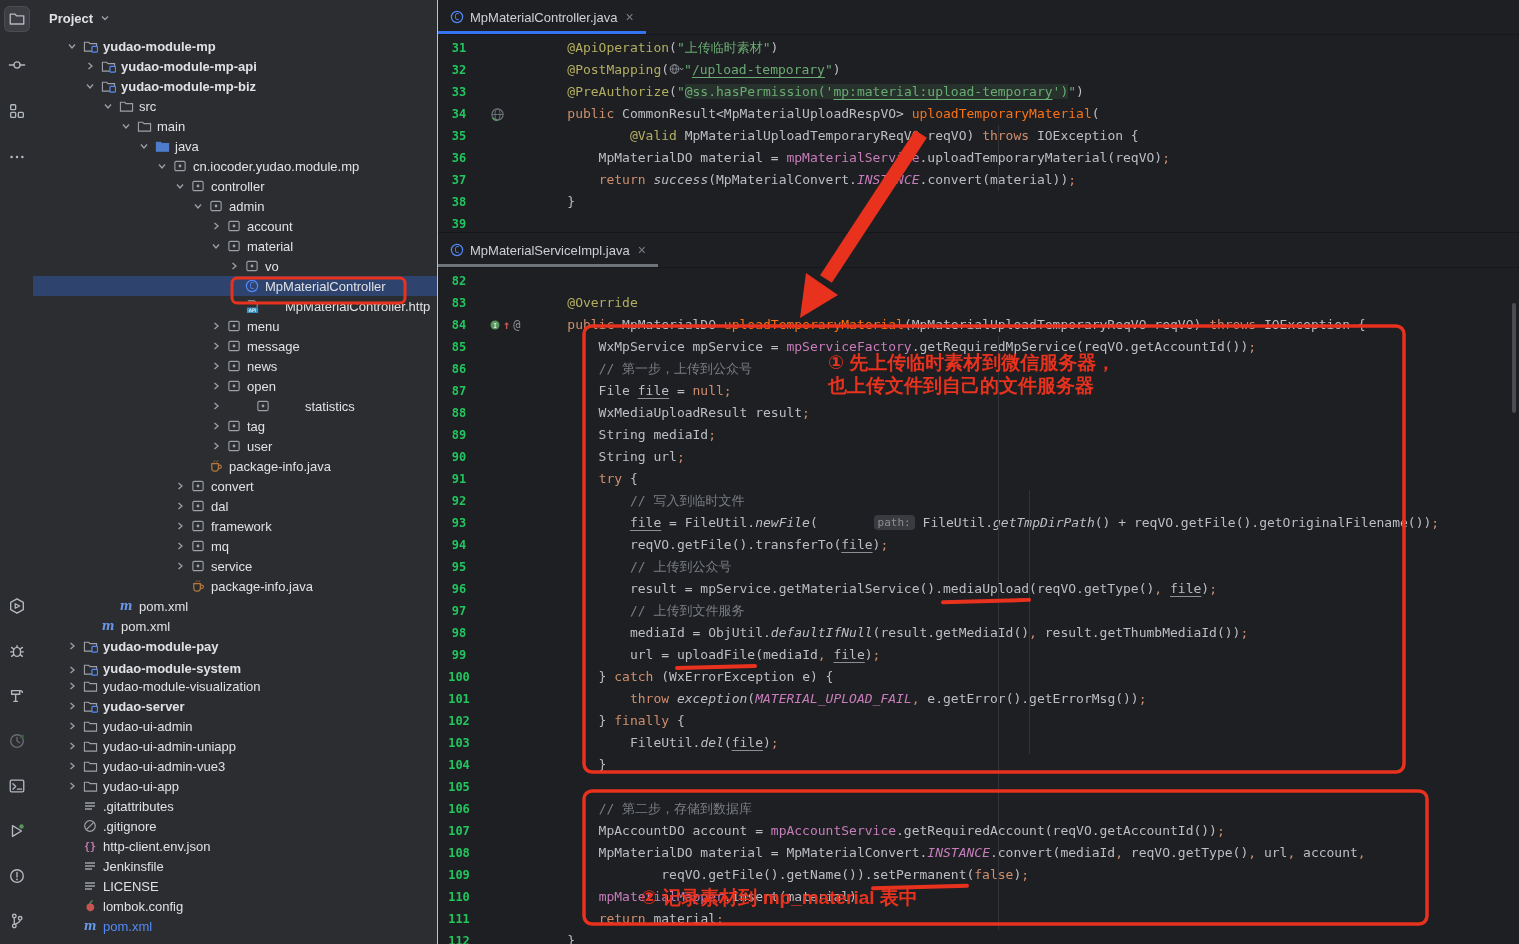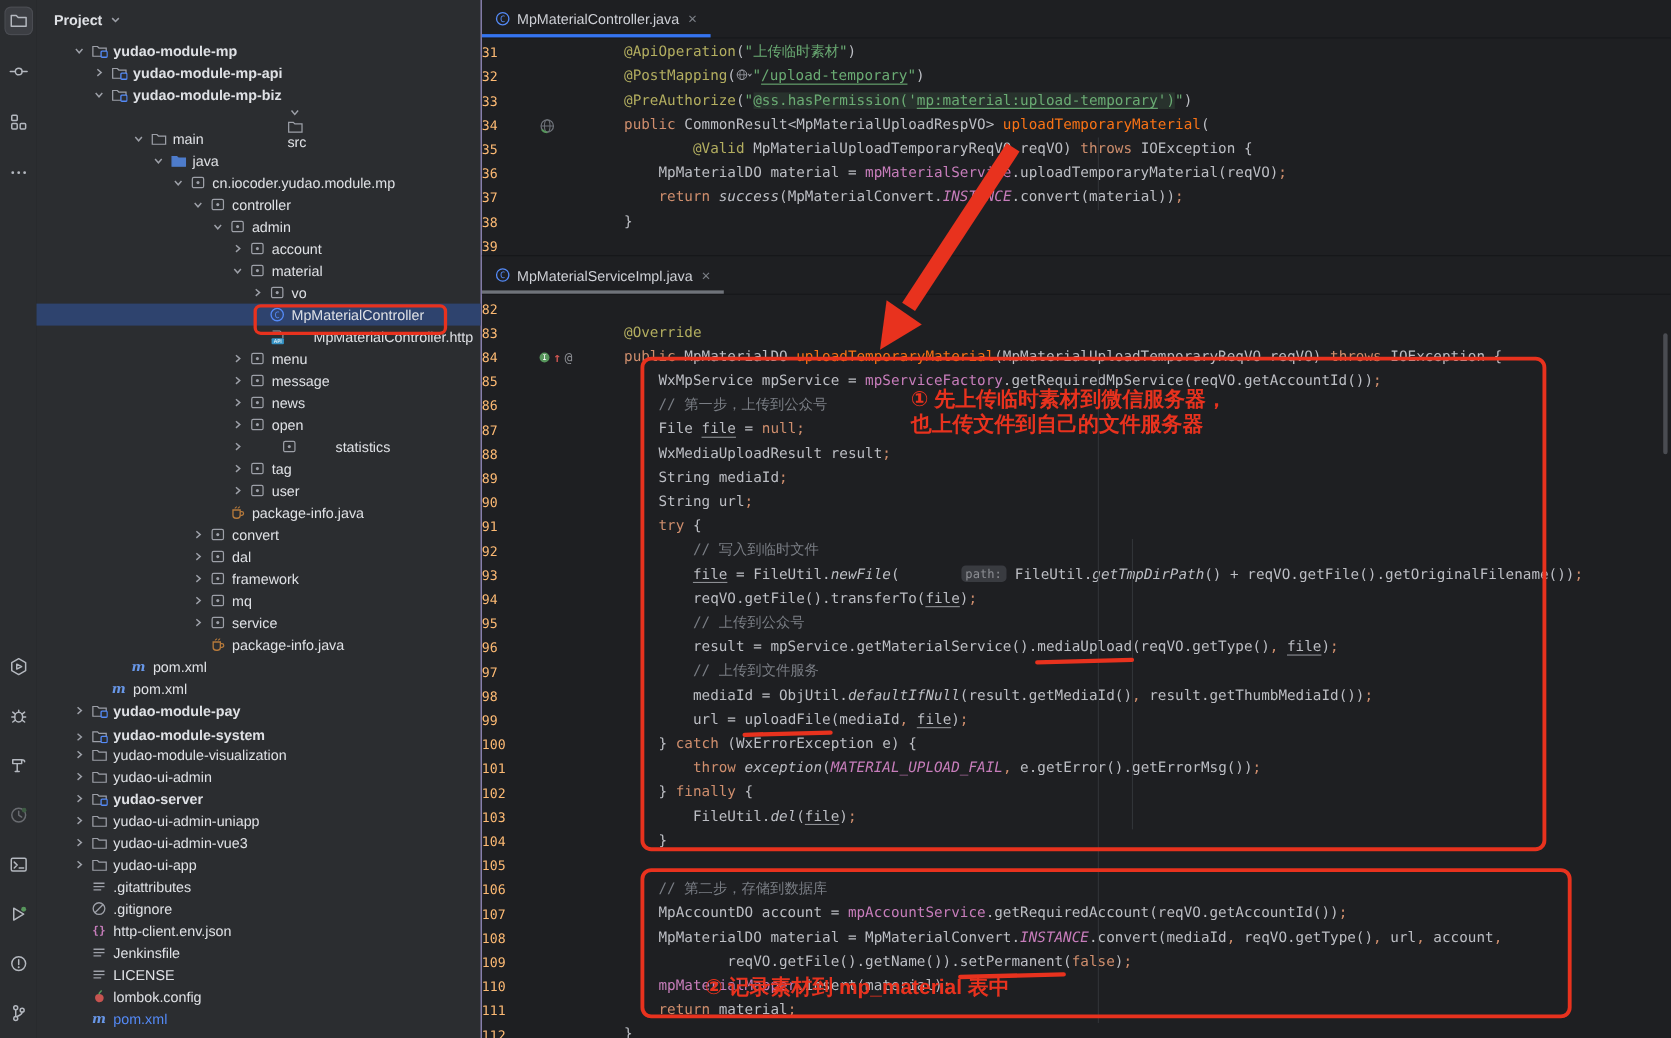--- a/index.html
+++ b/index.html
@@ -32,21 +32,21 @@
   #editor-top{top:0;height:232px;}
   #editor-bottom{top:232px;height:712px;border-top:1px solid #161719;}
   .tabbar{height:34px;display:flex;align-items:flex-end;border-bottom:1px solid #17181B;background:#1E1F22;}
   .tab{display:flex;align-items:center;gap:6px;height:34px;padding:0 12px;position:relative;color:#CED0D6;}
   .tab .underline{position:absolute;left:0;right:0;bottom:0;height:3px;}
   .tab.active-blue .underline{background:#3574F0;}
   .tab.active-gray .underline{background:#6F737A;}
   .tab-close{color:#7A7E85;font-size:14px;margin-left:2px;}
   .code{position:relative;padding-top:2px;font-family:"DejaVu Sans Mono","Liberation Mono",monospace;font-size:13px;}
   .cl{height:22px;display:flex;align-items:center;}
-  .ln{width:42px;flex:none;text-align:left;color:#fdba74;font-size:12px;padding-right:4px;}
+  .ln{width:42px;flex:none;text-align:center;color:#22c55e;font-size:12px;padding-right:4px;font-weight:bold;}
   .gi{width:46px;flex:none;display:flex;align-items:center;padding-left:6px;gap:3px;}
   .cl pre{margin:0;white-space:pre;font:13px/22px "DejaVu Sans Mono","Liberation Mono",monospace;}
   .guide{position:absolute;width:1px;background:#313438;}
   
   .d{color:#BCBEC4}.k{color:#CF8E6D}.a{color:#B3AE60}.s{color:#6AAB73}
   .su{color:#6AAB73;text-decoration:underline;text-underline-offset:3px;}
   .c{color:#7A7E85}.f{color:#C77DBB}.ct{color:#C77DBB;font-style:italic}
   .m{color:#f97316}.sm{color:#BCBEC4;font-style:italic}.p{color:#CF8E6D}
   .u{color:#BCBEC4;text-decoration:underline;text-underline-offset:3px;text-decoration-color:#8C8E93;}
   .bgi{background:rgba(106,171,115,0.14);}
@@ -193,21 +193,21 @@
             </svg>
           </span>
           <span class="ticon">
             <svg width="15" height="14" viewBox="0 0 16 15">
               <path d="M1.5 3.5h4.5l1.5 1.5h7v8h-13z" fill="none" stroke="#9DA0A8" stroke-width="1.2"></path>
               <rect x="9.5" y="8" width="6" height="6" rx="1" fill="#2B2D30" stroke="#548AF7" stroke-width="1.3"></rect>
             </svg>
           </span>
           <span class="tlabel">yudao-module-mp-biz</span>
         </div>
-        <div class="trow" style="padding-left: 66px; flex-direction: column;">
+        <div class="trow" style="padding-left: 66px;">
           <span class="chev">
             <svg width="12" height="12" viewBox="0 0 12 12">
               <path d="M3 4.5l3 3.5 3-3.5" fill="none" stroke="#9DA0A8" stroke-width="1.3"></path>
             </svg>
           </span>
           <span class="ticon">
             <svg width="15" height="14" viewBox="0 0 16 15">
               <path d="M1.5 3.5h4.5l1.5 1.5h7v8h-13z" fill="none" stroke="#9DA0A8" stroke-width="1.2"></path>
             </svg>
           </span>
@@ -580,46 +580,46 @@
               <path d="M4.5 3l3.5 3-3.5 3" fill="none" stroke="#9DA0A8" stroke-width="1.3"></path>
             </svg>
           </span>
           <span class="ticon">
             <svg width="15" height="14" viewBox="0 0 16 15">
               <path d="M1.5 3.5h4.5l1.5 1.5h7v8h-13z" fill="none" stroke="#9DA0A8" stroke-width="1.2"></path>
             </svg>
           </span>
           <span class="tlabel">yudao-module-visualization</span>
         </div>
+        <div class="trow bold" style="padding-left: 30px;">
+          <span class="chev">
+            <svg width="12" height="12" viewBox="0 0 12 12">
+              <path d="M4.5 3l3.5 3-3.5 3" fill="none" stroke="#9DA0A8" stroke-width="1.3"></path>
+            </svg>
+          </span>
+          <span class="ticon">
+            <svg width="15" height="14" viewBox="0 0 16 15">
+              <path d="M1.5 3.5h4.5l1.5 1.5h7v8h-13z" fill="none" stroke="#9DA0A8" stroke-width="1.2"></path>
+              <rect x="9.5" y="8" width="6" height="6" rx="1" fill="#2B2D30" stroke="#548AF7" stroke-width="1.3"></rect>
+            </svg>
+          </span>
+          <span class="tlabel">yudao-server</span>
+        </div>
         <div class="trow" style="padding-left: 30px;">
           <span class="chev">
             <svg width="12" height="12" viewBox="0 0 12 12">
               <path d="M4.5 3l3.5 3-3.5 3" fill="none" stroke="#9DA0A8" stroke-width="1.3"></path>
             </svg>
           </span>
           <span class="ticon">
             <svg width="15" height="14" viewBox="0 0 16 15">
               <path d="M1.5 3.5h4.5l1.5 1.5h7v8h-13z" fill="none" stroke="#9DA0A8" stroke-width="1.2"></path>
             </svg>
           </span>
           <span class="tlabel">yudao-ui-admin</span>
-        </div>
-        <div class="trow bold" style="padding-left: 30px;">
-          <span class="chev">
-            <svg width="12" height="12" viewBox="0 0 12 12">
-              <path d="M4.5 3l3.5 3-3.5 3" fill="none" stroke="#9DA0A8" stroke-width="1.3"></path>
-            </svg>
-          </span>
-          <span class="ticon">
-            <svg width="15" height="14" viewBox="0 0 16 15">
-              <path d="M1.5 3.5h4.5l1.5 1.5h7v8h-13z" fill="none" stroke="#9DA0A8" stroke-width="1.2"></path>
-              <rect x="9.5" y="8" width="6" height="6" rx="1" fill="#2B2D30" stroke="#548AF7" stroke-width="1.3"></rect>
-            </svg>
-          </span>
-          <span class="tlabel">yudao-server</span>
         </div>
         <div class="trow" style="padding-left: 30px;">
           <span class="chev">
             <svg width="12" height="12" viewBox="0 0 12 12">
               <path d="M4.5 3l3.5 3-3.5 3" fill="none" stroke="#9DA0A8" stroke-width="1.3"></path>
             </svg>
           </span>
           <span class="ticon">
             <svg width="15" height="14" viewBox="0 0 16 15">
               <path d="M1.5 3.5h4.5l1.5 1.5h7v8h-13z" fill="none" stroke="#9DA0A8" stroke-width="1.2"></path>

